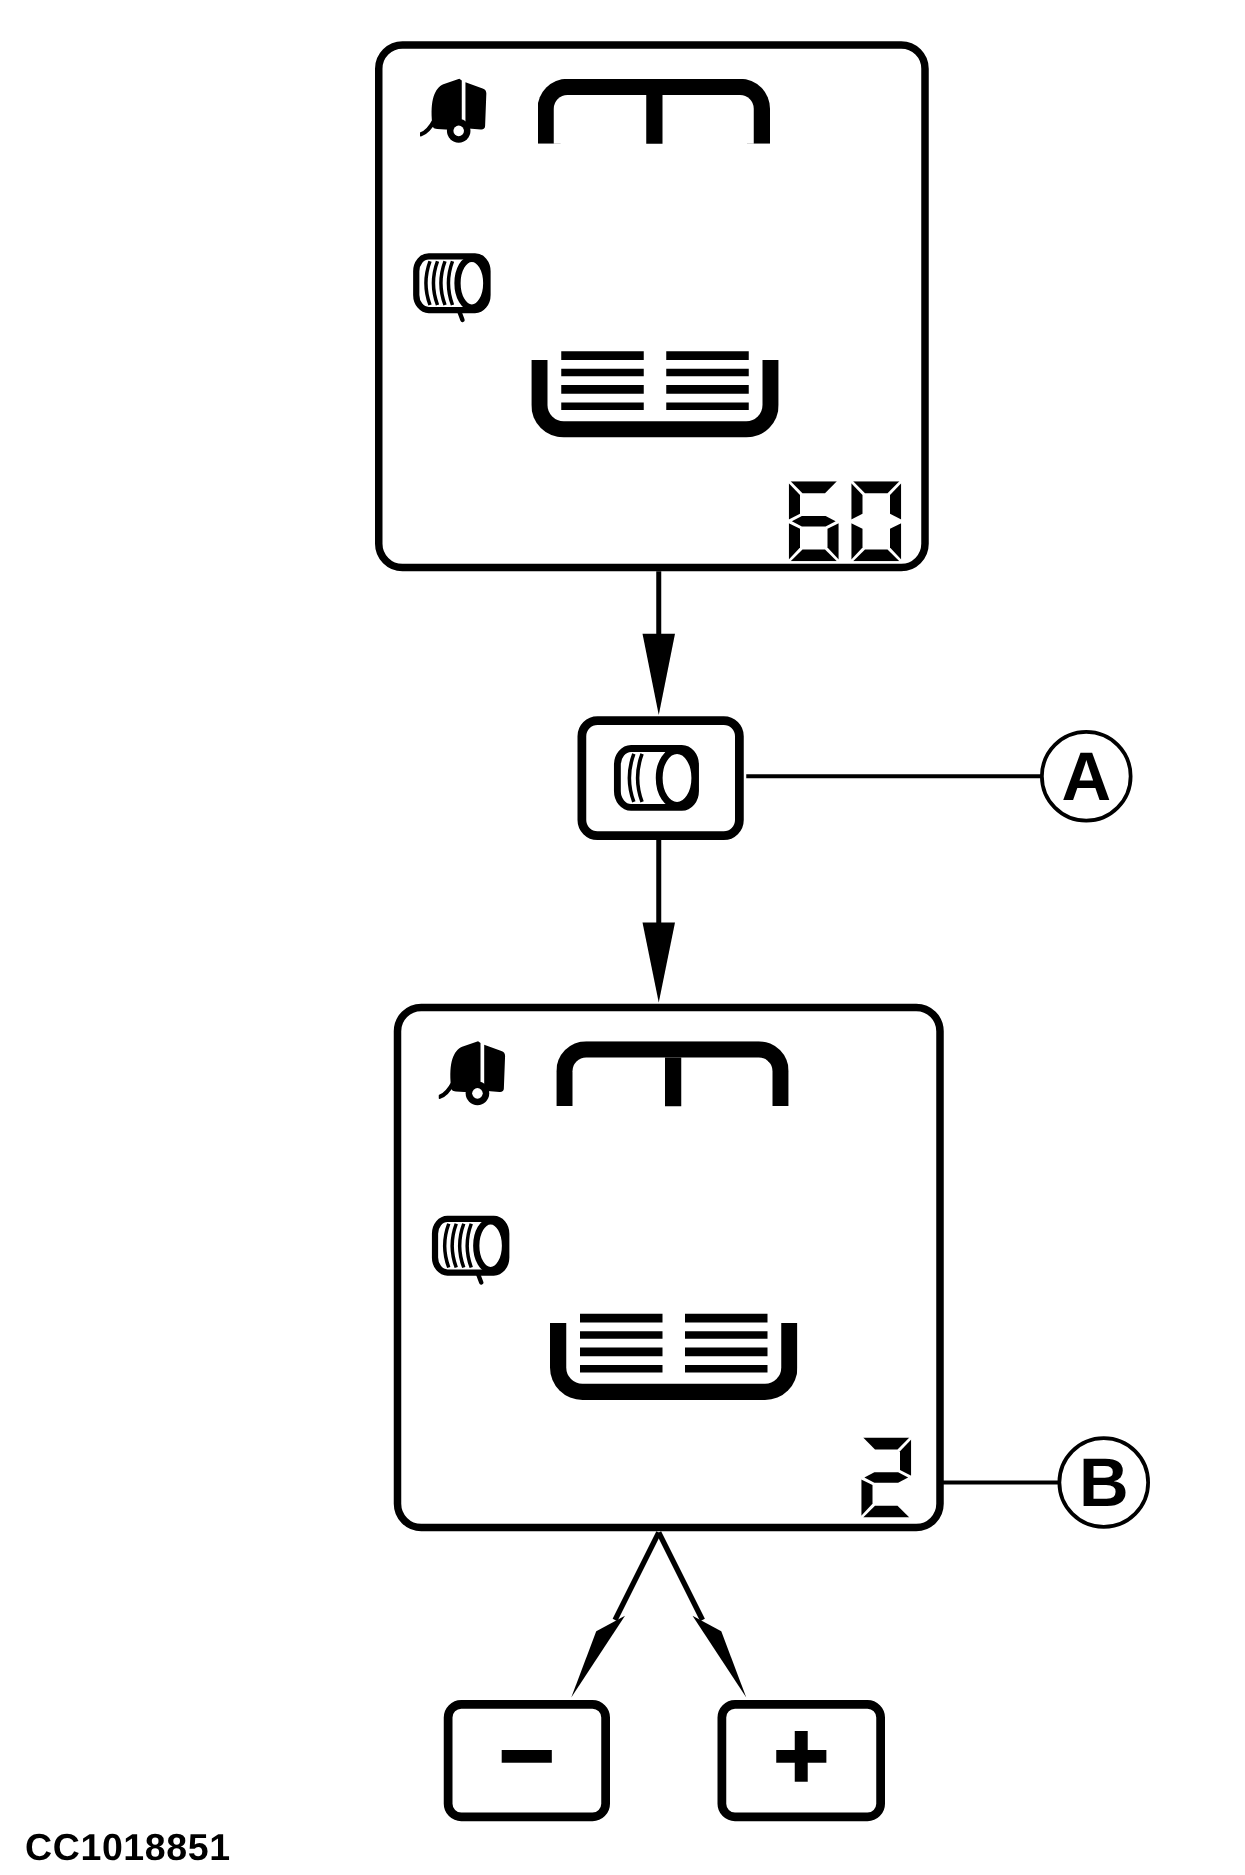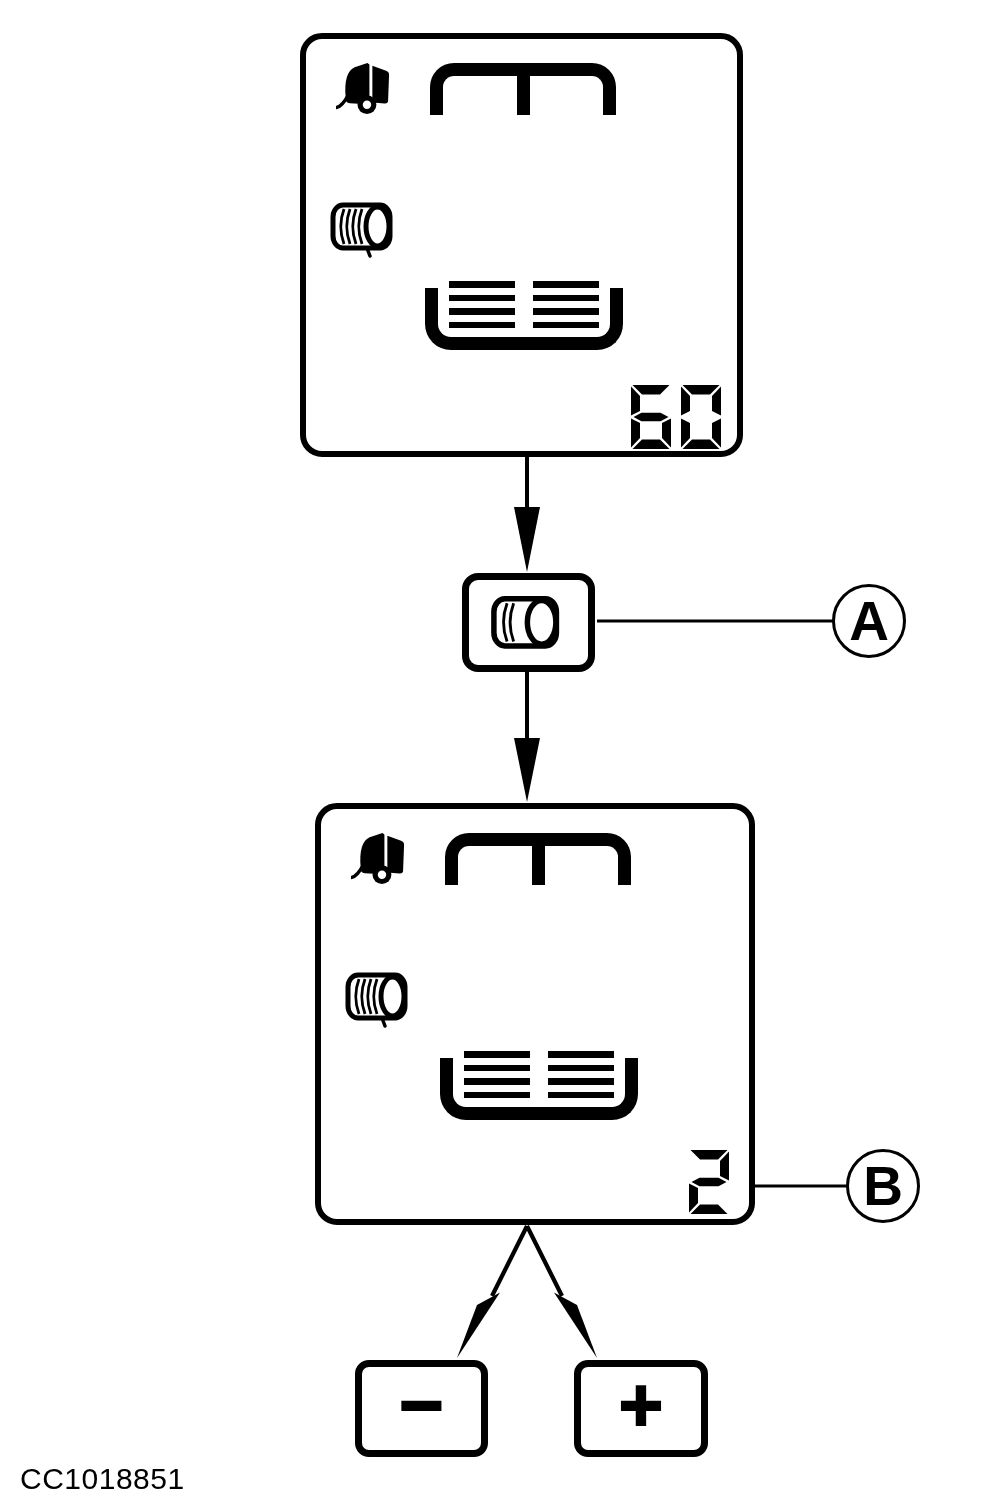--- a/index.html
+++ b/index.html
@@ -59,21 +59,21 @@
 
   
   .callout{
     position:absolute;width:74px;height:74px;background:#fff;border:3.5px solid #000;
     border-radius:50%;box-sizing:border-box;display:flex;align-items:center;justify-content:center;
     font-size:55px;font-weight:bold;
   }
   #callout-a{left:832px;top:584px;}
   #callout-b{left:846px;top:1149px;}
 
-  .figcode{position:absolute;left:20px;top:1462px;font-size:30px;font-weight:normal;letter-spacing:.5px;}
+  .figcode{position:absolute;left:20px;top:1462px;font-size:30px;font-weight:bold;letter-spacing:.5px;}
 
   svg.connectors{position:absolute;left:0;top:0;width:996px;height:1500px;pointer-events:none;}
   svg.connectors line{stroke:#000;}
   svg.connectors polygon{fill:#000;stroke:none;}
 </style>
 </head>
 <body>
 
 <div class="canvas">
 

